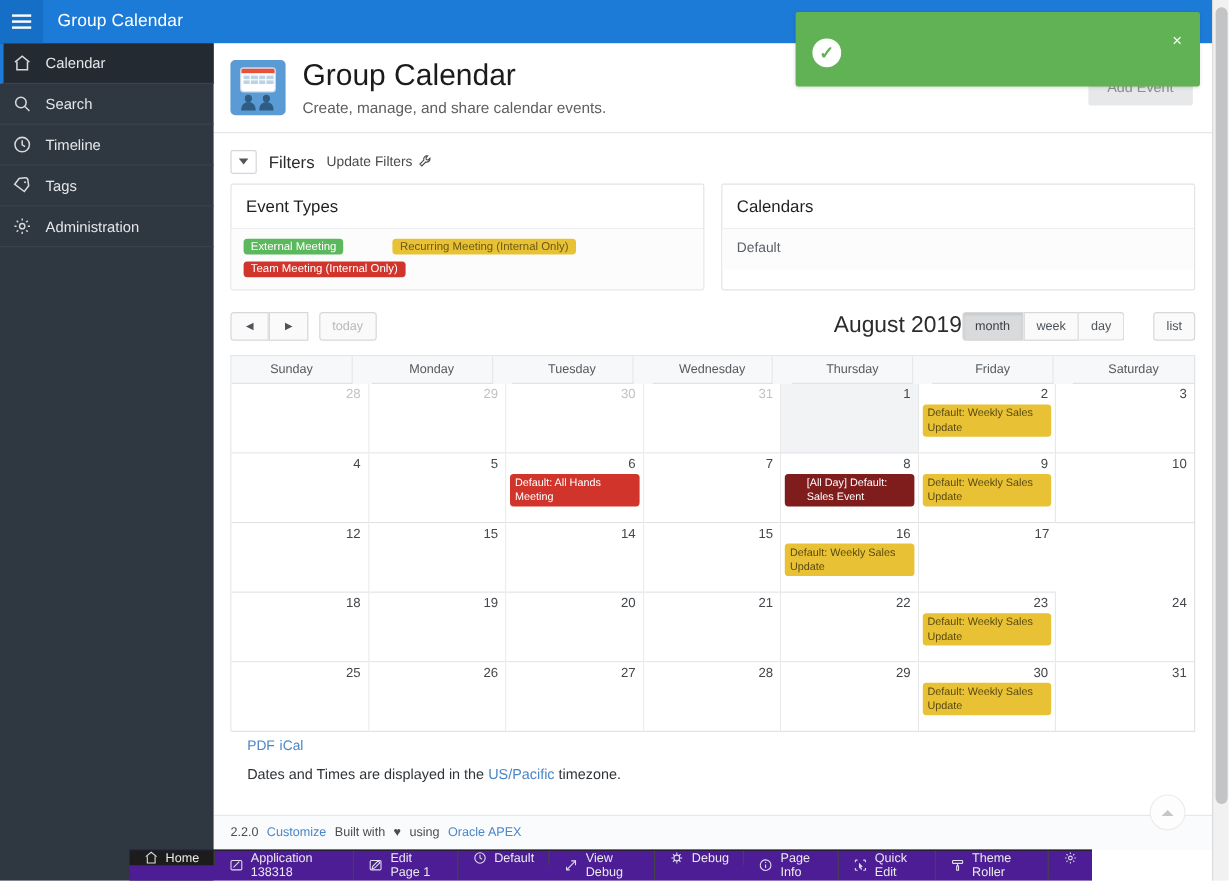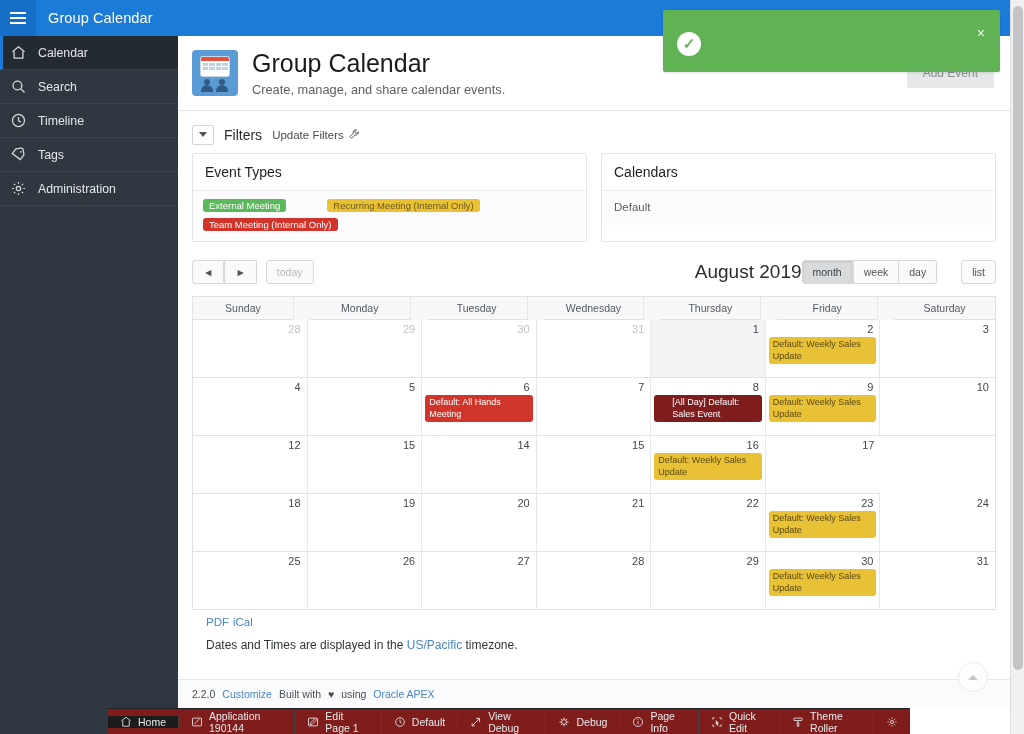--- a/index.html
+++ b/index.html
@@ -202,21 +202,21 @@
   }
   .notify-text { margin-left: 13px; font-size: 13.2px; line-height: 1.45; max-width: 232px; }
   .notify-close {
     margin-left: auto; color: #fff; font-size: 14px; cursor: pointer;
     line-height: 1; padding: 2px 3px; opacity: .95;
   }
 
   
   .devbar {
     position: absolute; left: 108px; bottom: 0; width: 802px; height: 26px;
-    background: #7f1d1d; display: flex; align-items: center; z-index: 35;
+    background: #4c1d95; display: flex; align-items: flex-start; z-index: 35;
     border-top: 1px solid #1f1f1f;
   }
   .dev-item {
     display: flex; align-items: center; gap: 6px;
     padding: 0 12px; color: #e9eaea; font-size: 10.5px;
     border-right: 1px solid #444; cursor: pointer;
   }
   .dev-item.home { background: #1c1c1c; }
   .dev-item:last-child { border-right: none; }
   .dev-ico { width: 12px; height: 12px; flex: 0 0 12px; opacity: .95; }
@@ -552,21 +552,21 @@
           <path d="M2.5 8 10 2l7.5 6"></path>
           <path d="M4.6 7.4V17h10.8V7.4"></path>
         </svg>
         <span>Home</span>
       </div>
       <div class="dev-item">
         <svg class="dev-ico" viewBox="0 0 20 20" fill="none" stroke="#e9eaea" stroke-width="1.5">
           <rect x="2.5" y="3.5" width="15" height="13" rx="1.5"></rect>
           <path d="M6 13 14 5"></path>
         </svg>
-        <span>Application 190144</span>
+        <span>Application 138318</span>
       </div>
       <div class="dev-item">
         <svg class="dev-ico" viewBox="0 0 20 20" fill="none" stroke="#e9eaea" stroke-width="1.5">
           <rect x="2.5" y="3.5" width="15" height="13" rx="1.5"></rect>
           <path d="M13.5 4 6 11.5 5.2 14.8 8.5 14 16 6.5z"></path>
         </svg>
         <span>Edit Page 1</span>
       </div>
       <div class="dev-item">
         <svg class="dev-ico" viewBox="0 0 20 20" fill="none" stroke="#e9eaea" stroke-width="1.5">

